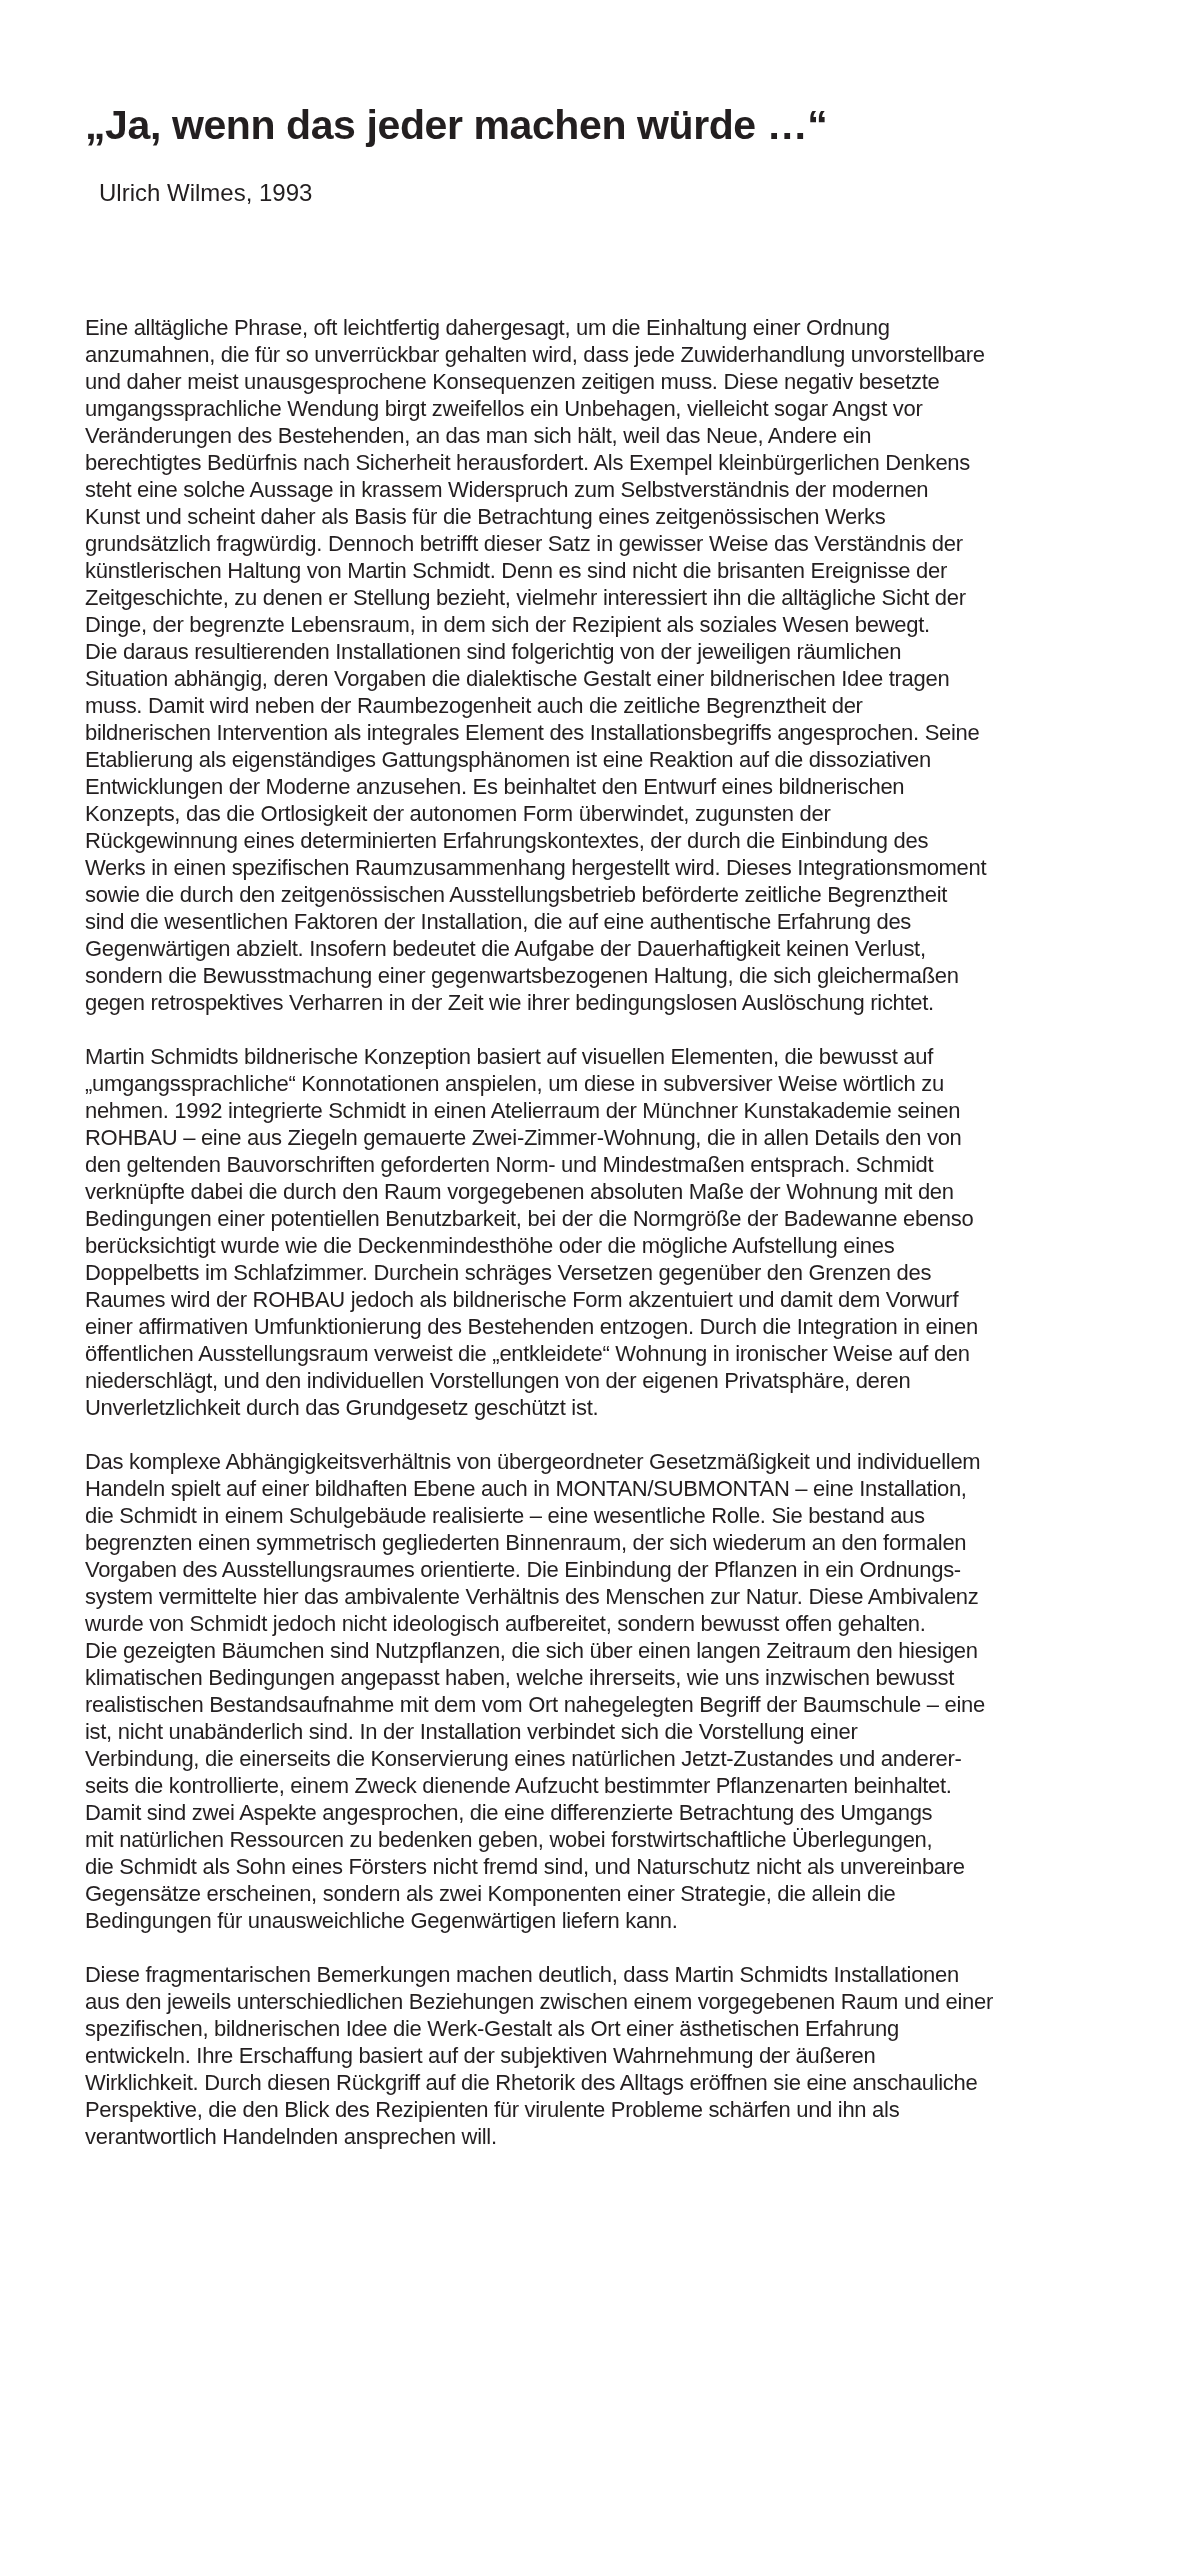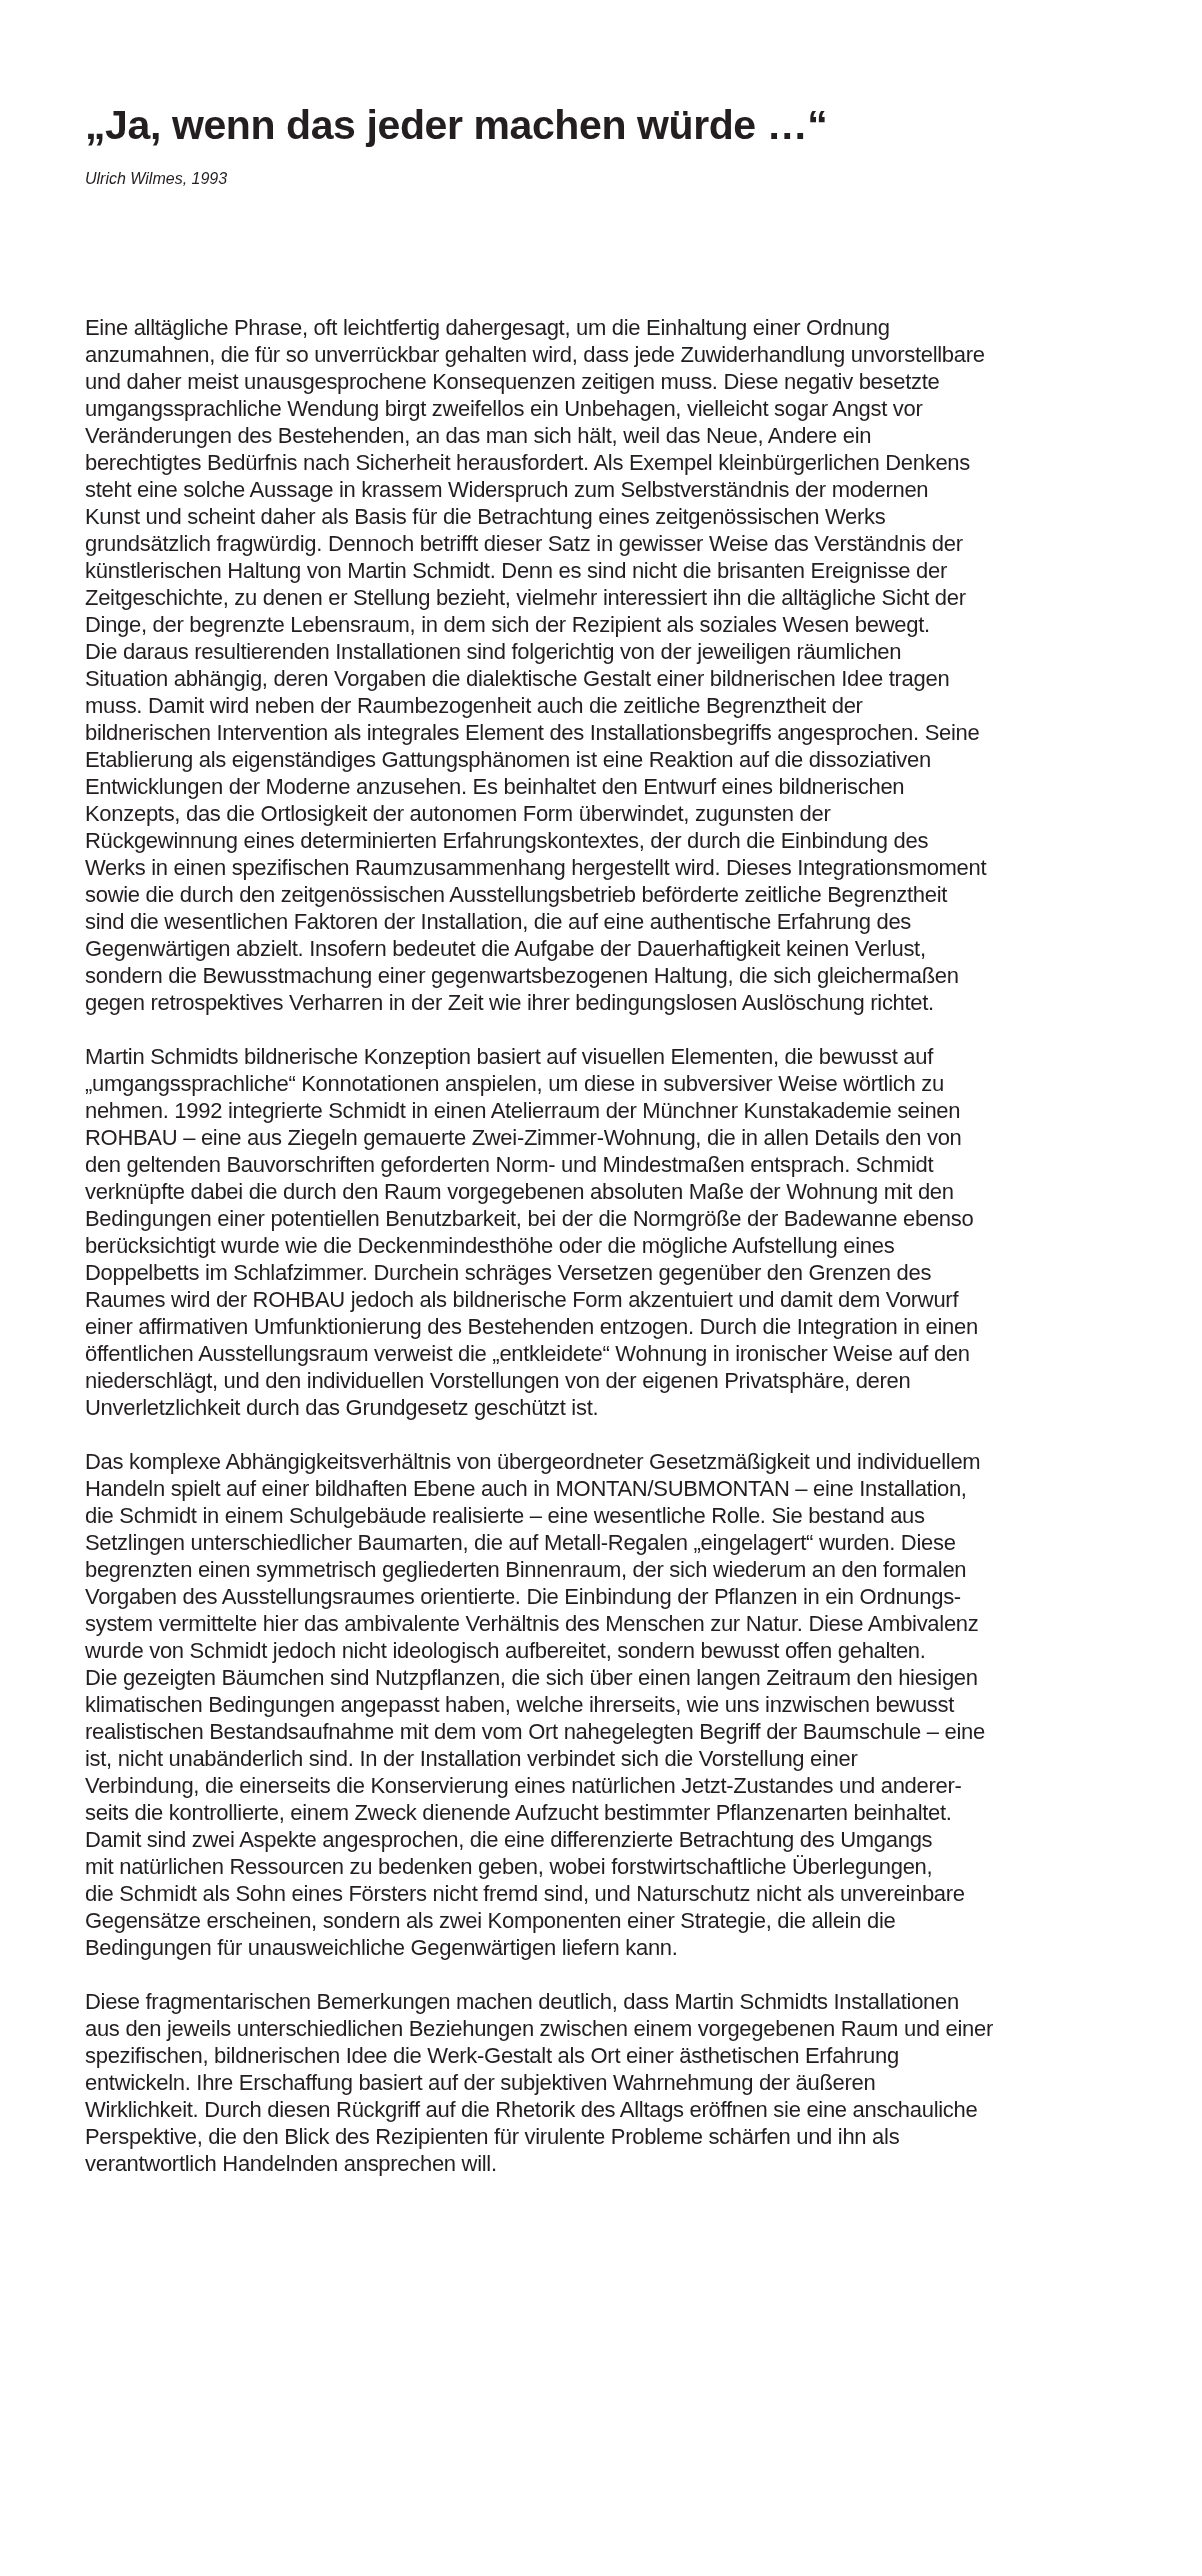--- a/index.html
+++ b/index.html
@@ -30,26 +30,25 @@
       font-weight: bold;
       letter-spacing: -0.4px;
       line-height: 51px;
       white-space: nowrap;
       color: #231f20;
     }
     .byline {
       position: absolute;
       top: 164px;
       left: 0;
-      margin: 0;
-      font-size: 16px;
+      margin: 14px;
+      font-size: 24px;
       line-height: 29px;
       white-space: nowrap;
       color: #231f20;
-      font-style: italic;
     }
     .article {
       position: absolute;
       top: 314px;
       left: 0;
       width: 1054px;
     }
     .para {
       margin: 0 0 27px 0;
     }
@@ -112,21 +111,20 @@
         <span class="line">Raumes wird der ROHBAU jedoch als bildnerische Form akzentuiert und damit dem Vorwurf</span>
         <span class="line">einer affirmativen Umfunktionierung des Bestehenden entzogen. Durch die Integration in einen</span>
         <span class="line">öffentlichen Ausstellungsraum verweist die „entkleidete“ Wohnung in ironischer Weise auf den</span>
         <span class="line">niederschlägt, und den individuellen Vorstellungen von der eigenen Privatsphäre, deren</span>
         <span class="line">Unverletzlichkeit durch das Grundgesetz geschützt ist.</span>
       </div>
       <div class="para">
         <span class="line">Das komplexe Abhängigkeitsverhältnis von übergeordneter Gesetzmäßigkeit und individuellem</span>
         <span class="line">Handeln spielt auf einer bildhaften Ebene auch in MONTAN/SUBMONTAN – eine Installation,</span>
         <span class="line">die Schmidt in einem Schulgebäude realisierte – eine wesentliche Rolle. Sie bestand aus</span>
-        <span class="line">Setzlingen unterschiedlicher Baumarten, die auf Metall-Regalen „eingelagert“ wurden. Diese</span>
         <span class="line">begrenzten einen symmetrisch gegliederten Binnenraum, der sich wiederum an den formalen</span>
         <span class="line">Vorgaben des Ausstellungsraumes orientierte. Die Einbindung der Pflanzen in ein Ordnungs-</span>
         <span class="line">system vermittelte hier das ambivalente Verhältnis des Menschen zur Natur. Diese Ambivalenz</span>
         <span class="line">wurde von Schmidt jedoch nicht ideologisch aufbereitet, sondern bewusst offen gehalten.</span>
         <span class="line">Die gezeigten Bäumchen sind Nutzpflanzen, die sich über einen langen Zeitraum den hiesigen</span>
         <span class="line">klimatischen Bedingungen angepasst haben, welche ihrerseits, wie uns inzwischen bewusst</span>
         <span class="line">realistischen Bestandsaufnahme mit dem vom Ort nahegelegten Begriff der Baumschule – eine</span>
         <span class="line">ist, nicht unabänderlich sind. In der Installation verbindet sich die Vorstellung einer</span>
         <span class="line">Verbindung, die einerseits die Konservierung eines natürlichen Jetzt-Zustandes und anderer-</span>
         <span class="line">seits die kontrollierte, einem Zweck dienende Aufzucht bestimmter Pflanzenarten beinhaltet.</span>

